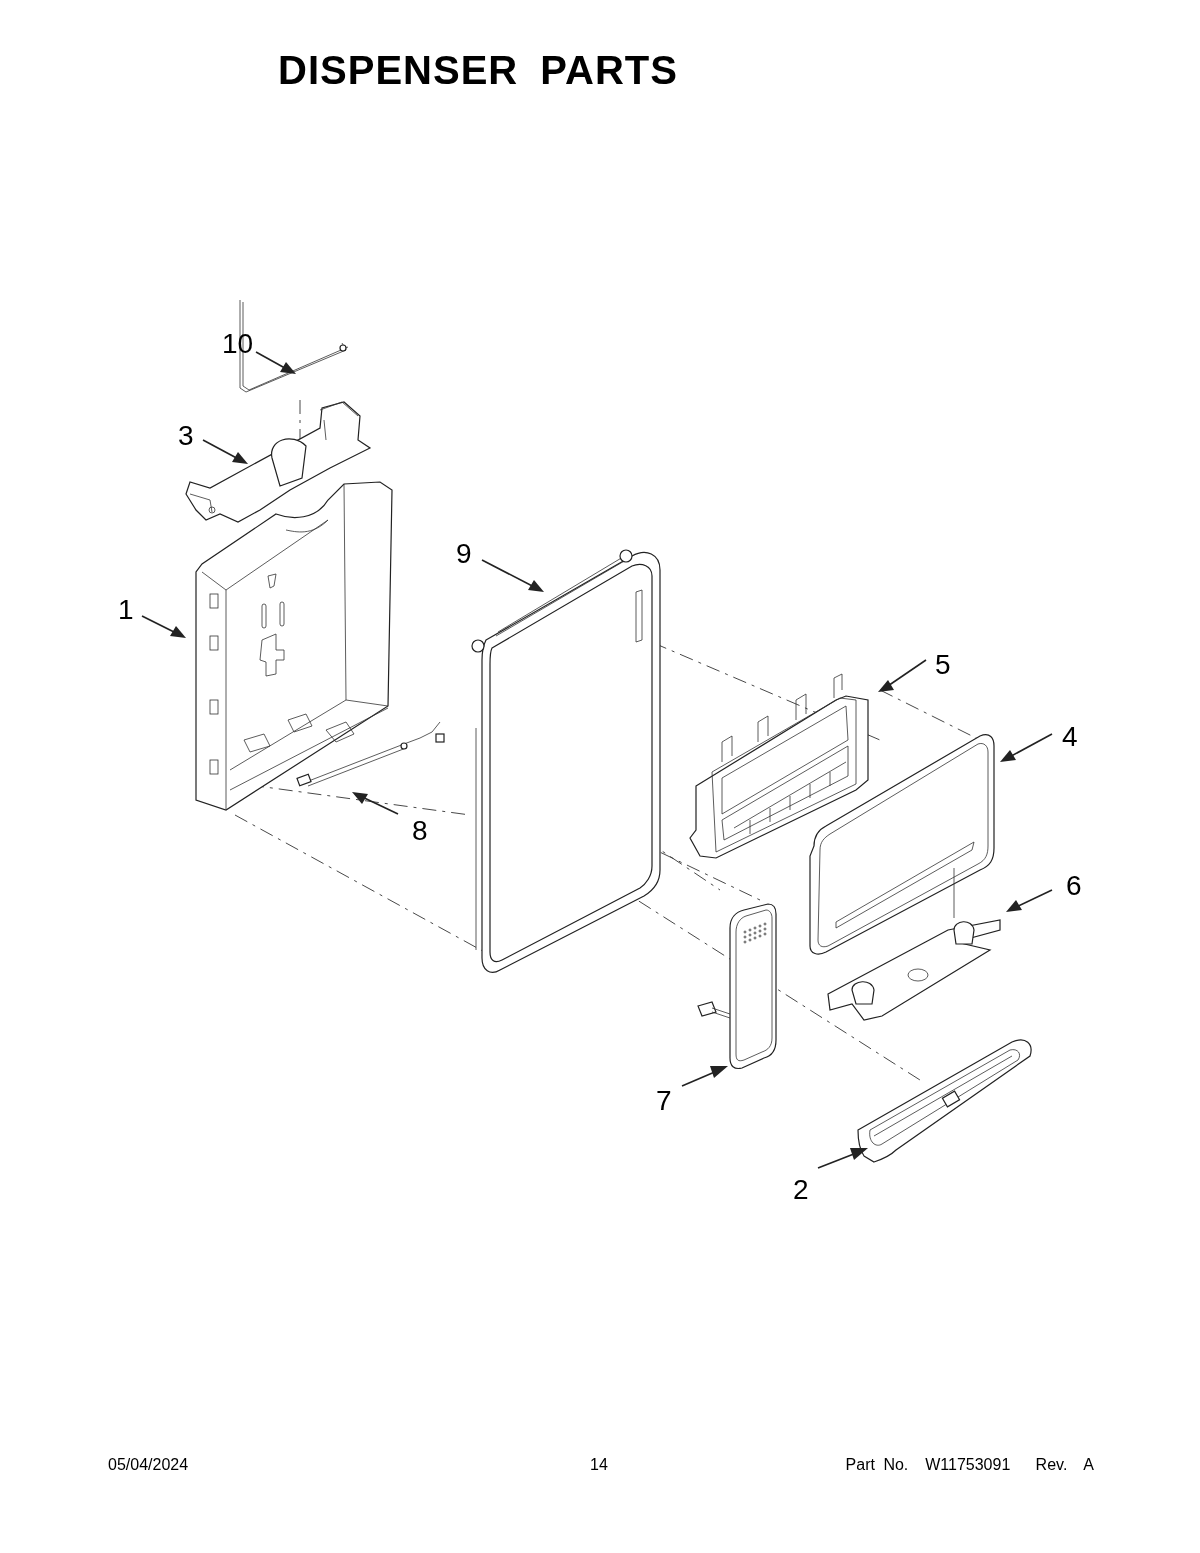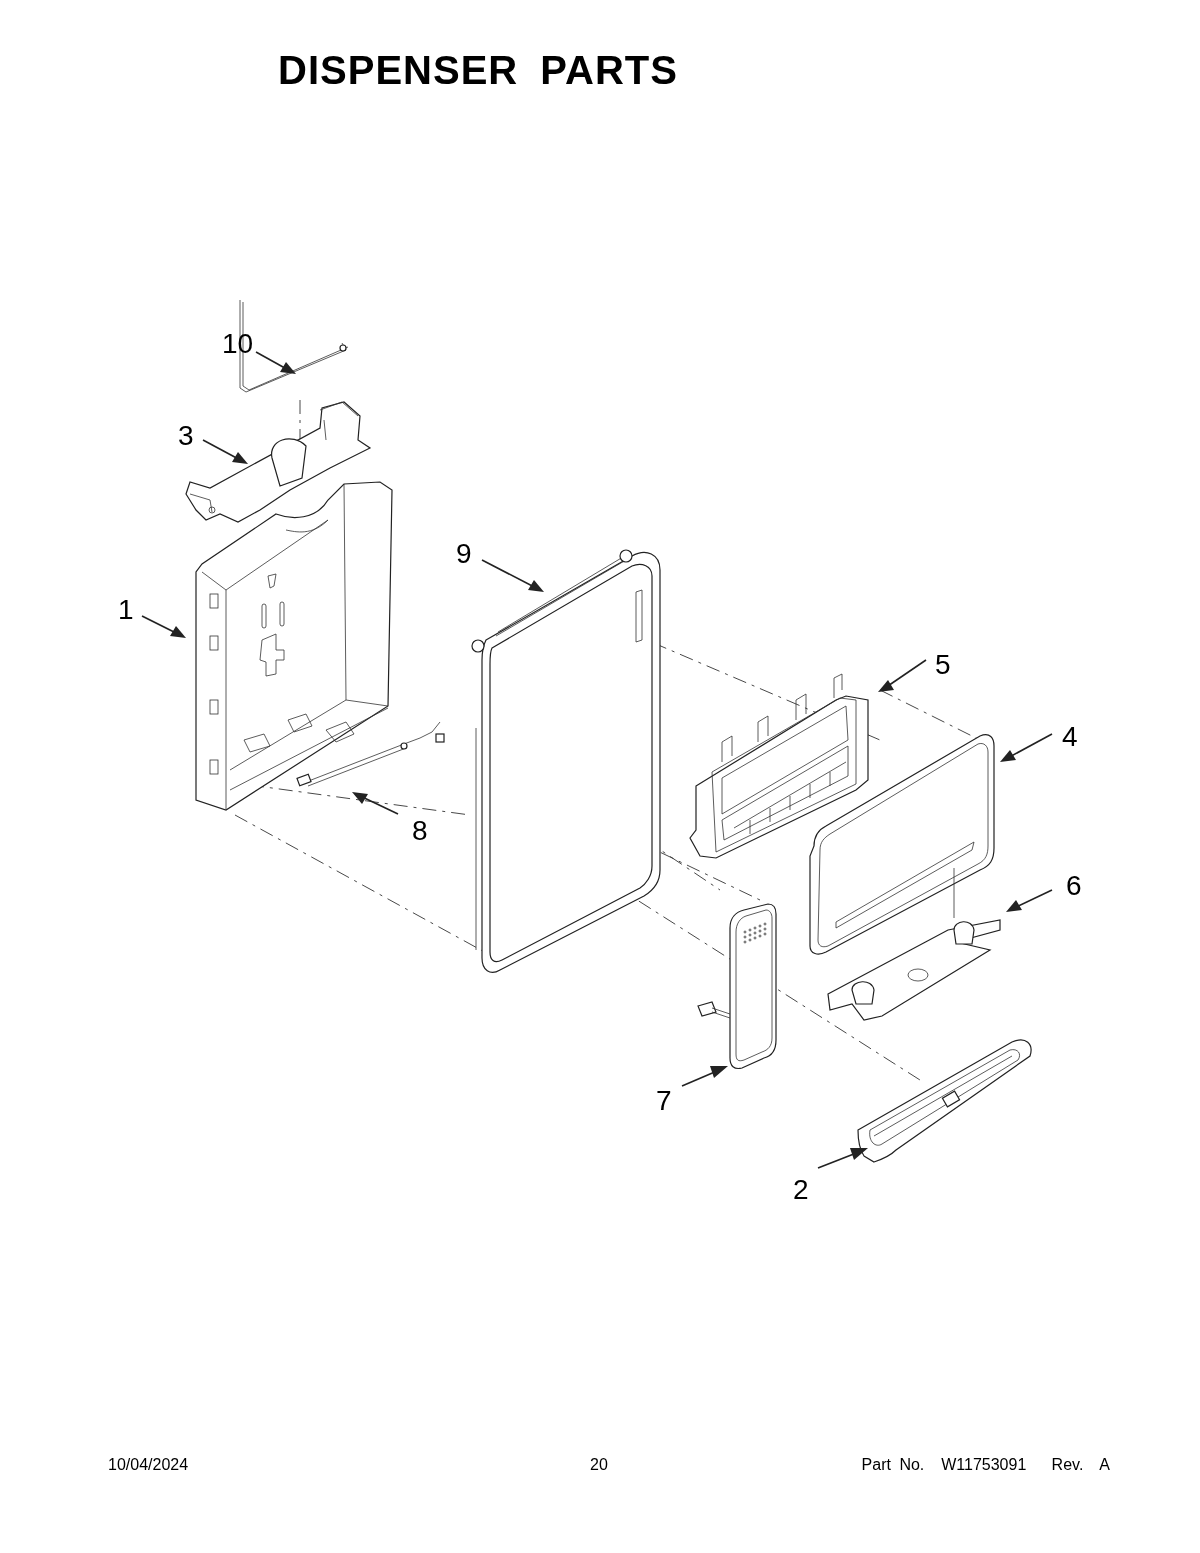--- a/index.html
+++ b/index.html
@@ -3,21 +3,21 @@
 <meta charset="utf-8">
 <style>
   html, body { margin:0; padding:0; background:#ffffff; }
   body { width:1200px; height:1553px; position:relative; overflow:hidden; font-family:"Liberation Sans", sans-serif; color:#000; }
   .title { position:absolute; left:0; width:956px; top:48px; text-align:center; font-size:40px; font-weight:bold; letter-spacing:1px; word-spacing:10px; }
   .diagram { position:absolute; left:0; top:0; width:1200px; height:1553px; }
   .callout { position:absolute; font-size:28px; line-height:1; }
   .footer-text { position:absolute; top:1456px; font-size:16px; }
   .footer-date { left:108px; }
   .footer-page { left:590px; }
-  .footer-part { right:90px; word-spacing:4px;margin-left:38px; }
+  .footer-part { right:106px; word-spacing:4px;margin-left:38px; }
   svg .part { fill:#fff; stroke:#222; stroke-width:1.2; }
   svg .thin { fill:none; stroke:#333; stroke-width:0.8; }
   svg .dash { fill:none; stroke:#333; stroke-width:0.9; stroke-dasharray:14 6 3 6; }
   svg .arrow { stroke:#222; stroke-width:1.6; fill:none; }
   svg .head { fill:#222; stroke:none; }
 </style>
 </head>
 <body>
 
 <div class="title">DISPENSER PARTS</div>
@@ -168,15 +168,15 @@
 <div class="callout" style="left:793px;top:1176px;">2</div>
 <div class="callout" style="left:178px;top:422px;">3</div>
 <div class="callout" style="left:1062px;top:723px;">4</div>
 <div class="callout" style="left:935px;top:651px;">5</div>
 <div class="callout" style="left:1066px;top:872px;">6</div>
 <div class="callout" style="left:656px;top:1087px;">7</div>
 <div class="callout" style="left:412px;top:817px;">8</div>
 <div class="callout" style="left:456px;top:540px;">9</div>
 <div class="callout" style="left:222px;top:330px;">10</div>
 
-<div class="footer-text footer-date">10/04/2024</div>
-<div class="footer-text footer-page">20</div>
+<div class="footer-text footer-date">05/04/2024</div>
+<div class="footer-text footer-page">14</div>
 <div class="footer-text footer-part" style="white-space:pre;">Part No.  W11753091   Rev.  A</div>
 
 </body></html>

